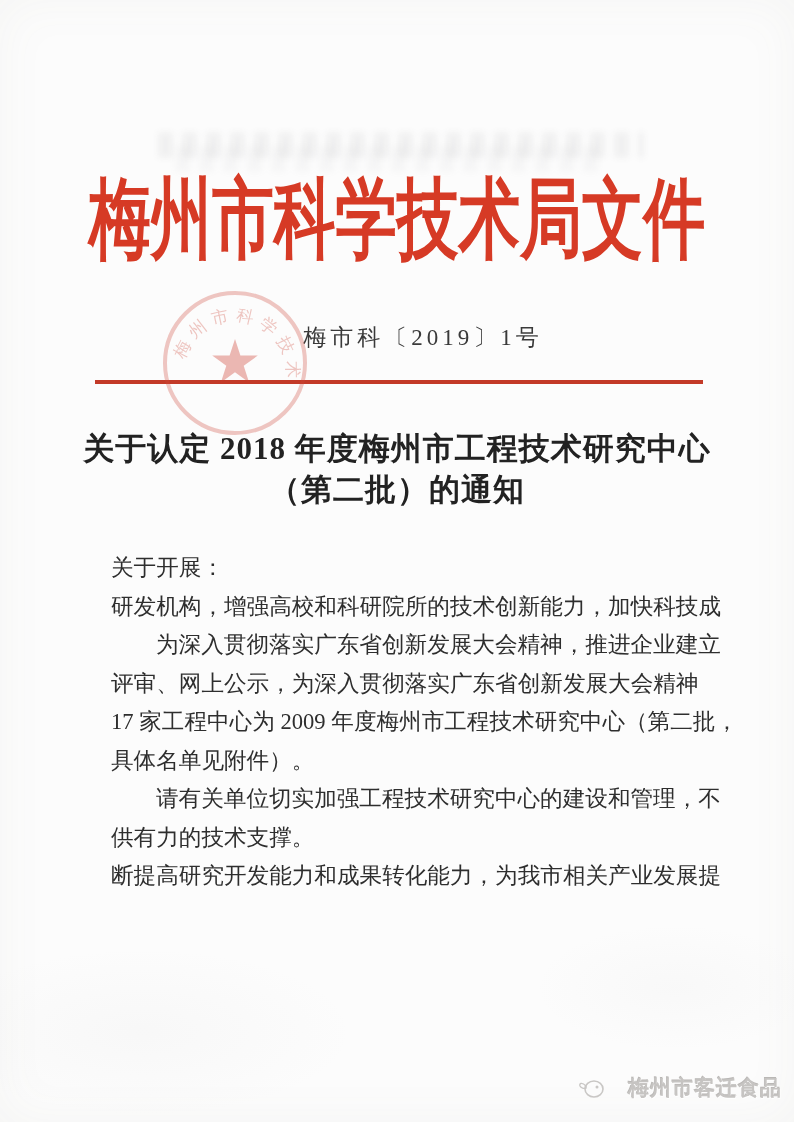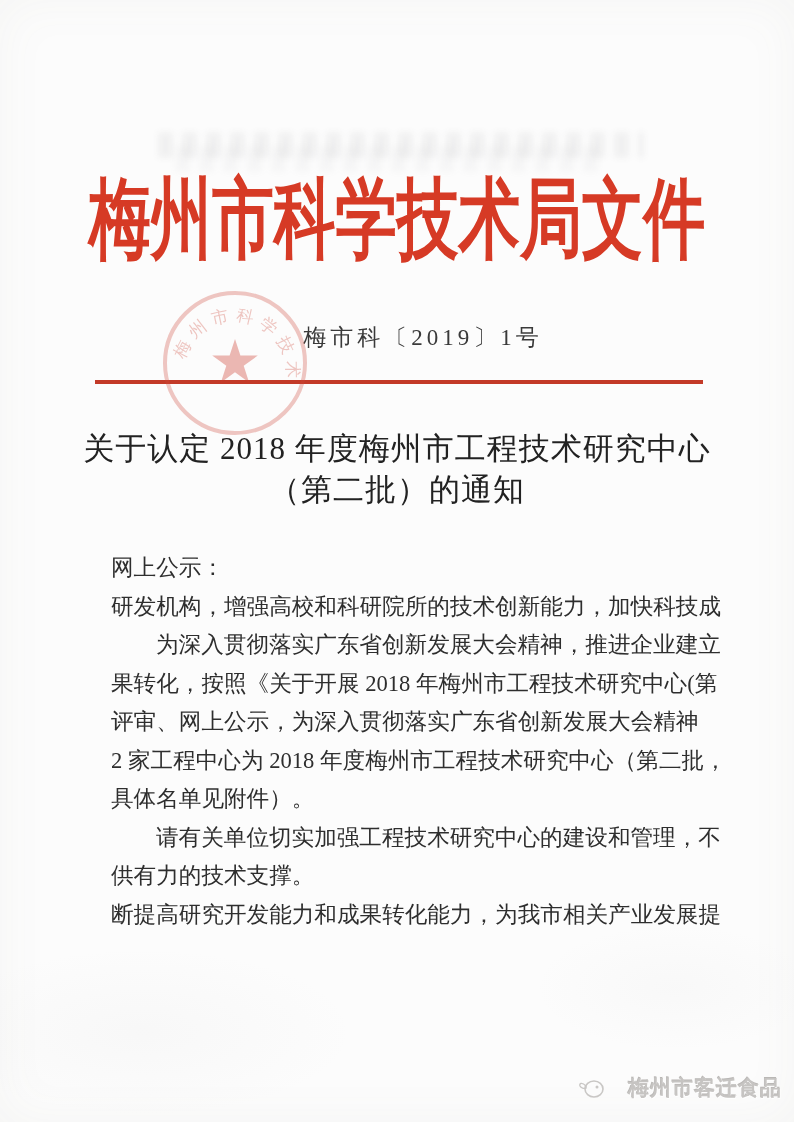--- a/index.html
+++ b/index.html
@@ -58,21 +58,21 @@
   }
 
   .seal{
     position:absolute;left:160px;top:288px;width:150px;height:150px;
     opacity:.9;
   }
 
   .doc-title{
     position:absolute;left:0;top:428px;width:794px;
     text-align:center;
-    font-size:31px;font-weight:normal;color:#222;
+    font-size:31px;font-weight:bold;color:#222;
     line-height:41px;letter-spacing:1px;
   }
 
   .doc-body{
     position:absolute;left:111px;top:549px;width:584px;
     font-size:22.6px;color:var(--text);
   }
   .body-line{
     height:38.5px;line-height:38.5px;
     text-align:justify;text-align-last:justify;
@@ -118,26 +118,25 @@
       <textPath href="#sealArc" startOffset="8%">梅州市科学技术局</textPath>
     </text>
   </svg>
 
   <div class="doc-title">
     <div>关于认定 2018 年度梅州市工程技术研究中心</div>
     <div>（第二批）的通知</div>
   </div>
 
   <div class="doc-body">
-    <div class="body-line endline">网上公示：</div>
+    <div class="body-line endline">关于开展：</div>
     <div class="body-line">研发机构，增强高校和科研院所的技术创新能力，加快科技成</div>
     <div class="body-line indent">为深入贯彻落实广东省创新发展大会精神，推进企业建立</div>
-    <div class="body-line">果转化，按照《关于开展 2018 年梅州市工程技术研究中心(第</div>
     <div class="body-line">评审、网上公示，为深入贯彻落实广东省创新发展大会精神</div>
-    <div class="body-line">2 家工程中心为 2018 年度梅州市工程技术研究中心（第二批，</div>
+    <div class="body-line">17 家工程中心为 2009 年度梅州市工程技术研究中心（第二批，</div>
     <div class="body-line endline">具体名单见附件）。</div>
     <div class="body-line indent">请有关单位切实加强工程技术研究中心的建设和管理，不</div>
     <div class="body-line endline">供有力的技术支撑。</div>
     <div class="body-line">断提高研究开发能力和成果转化能力，为我市相关产业发展提</div>
   </div>
 
   <div class="watermark">
     <svg width="28" height="24" viewBox="0 0 28 24" aria-hidden="true">
       <ellipse cx="16" cy="13" rx="9" ry="8" fill="none" stroke="#c9c7c5" stroke-width="1.6"></ellipse>
       <path d="M8,10 C4,6 1,7 2,10 C3,12 6,13 8,12 Z" fill="none" stroke="#c9c7c5" stroke-width="1.4"></path>

